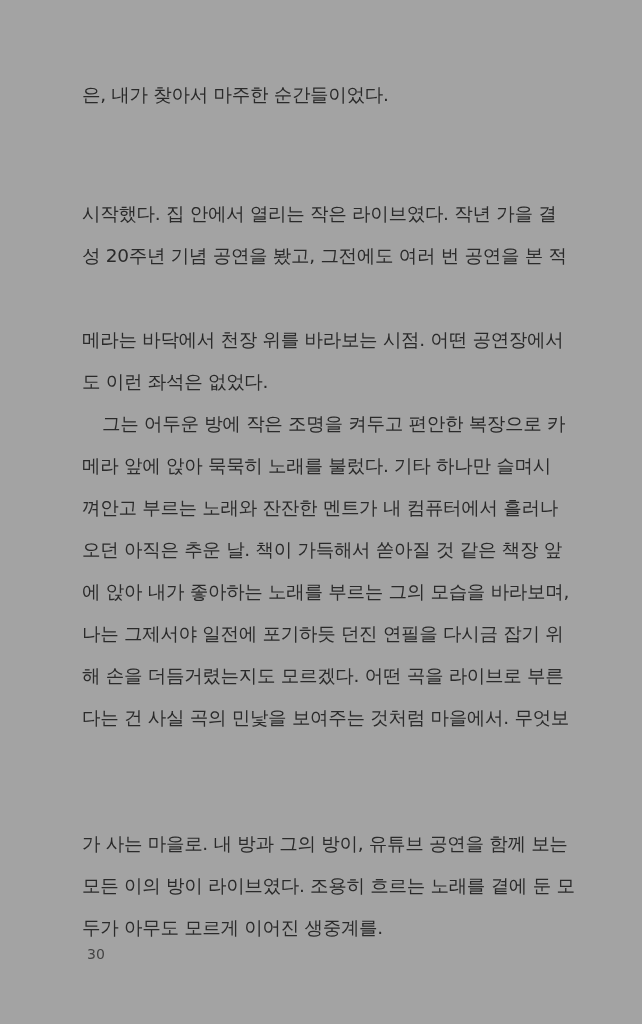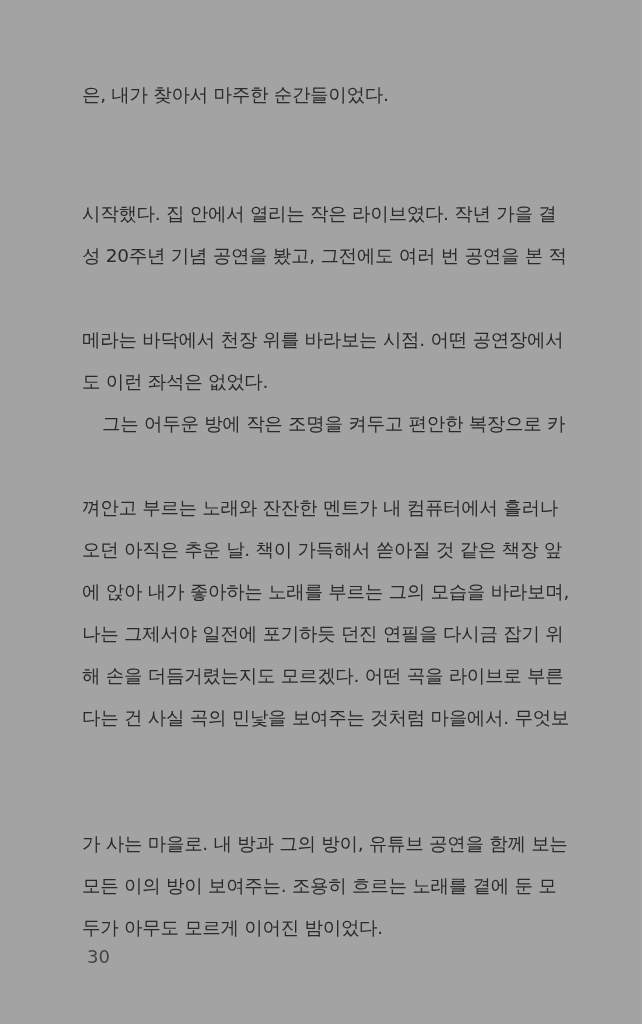--- a/index.html
+++ b/index.html
@@ -19,40 +19,41 @@
       text-align-last: justify;
       letter-spacing: -0.3px;
     }
     .line.last { text-align-last: left; }
     .line.indent { left: 102px; width: 426px; }
     .page-number {
       position: absolute;
       left: 87px;
       top: 946px;
       font-family: "DejaVu Sans", sans-serif;
-      font-size: 18px;
+      font-size: 14px;
       color: #444;
     }
   </style>
 </head>
 <body>
 
 <div class="page">
   <div class="line last" style="top:81px">은, 내가 찾아서 마주한 순간들이었다.</div>
 
   <div class="line" style="top:200px">시작했다. 집 안에서 열리는 작은 라이브였다. 작년 가을 결</div>
   <div class="line" style="top:242px">성 20주년 기념 공연을 봤고, 그전에도 여러 번 공연을 본 적</div>
   <div class="line" style="top:326px">메라는 바닥에서 천장 위를 바라보는 시점. 어떤 공연장에서</div>
   <div class="line last" style="top:368px">도 이런 좌석은 없었다.</div>
 
   <div class="line indent" style="top:410px">그는 어두운 방에 작은 조명을 켜두고 편안한 복장으로 카</div>
+  <div class="line" style="top:452px">메라 앞에 앉아 묵묵히 노래를 불렀다. 기타 하나만 슬며시</div>
   <div class="line" style="top:494px">껴안고 부르는 노래와 잔잔한 멘트가 내 컴퓨터에서 흘러나</div>
   <div class="line" style="top:536px">오던 아직은 추운 날. 책이 가득해서 쏟아질 것 같은 책장 앞</div>
   <div class="line" style="top:578px">에 앉아 내가 좋아하는 노래를 부르는 그의 모습을 바라보며,</div>
   <div class="line" style="top:620px">나는 그제서야 일전에 포기하듯 던진 연필을 다시금 잡기 위</div>
   <div class="line" style="top:662px">해 손을 더듬거렸는지도 모르겠다. 어떤 곡을 라이브로 부른</div>
   <div class="line" style="top:704px">다는 건 사실 곡의 민낯을 보여주는 것처럼 마을에서. 무엇보</div>
   <div class="line" style="top:830px">가 사는 마을로. 내 방과 그의 방이, 유튜브 공연을 함께 보는</div>
-  <div class="line" style="top:872px">모든 이의 방이 보여주는. 조용히 흐르는 노래를 곁에 둔 모</div>
-  <div class="line last" style="top:914px">두가 아무도 모르게 이어진 밤이었다.</div>
+  <div class="line" style="top:872px">모든 이의 방이 라이브였다. 조용히 흐르는 노래를 곁에 둔 모</div>
+  <div class="line last" style="top:914px">두가 아무도 모르게 이어진 생중계를.</div>
 
   <div class="page-number">30</div>
 </div>
 
 </body></html>

